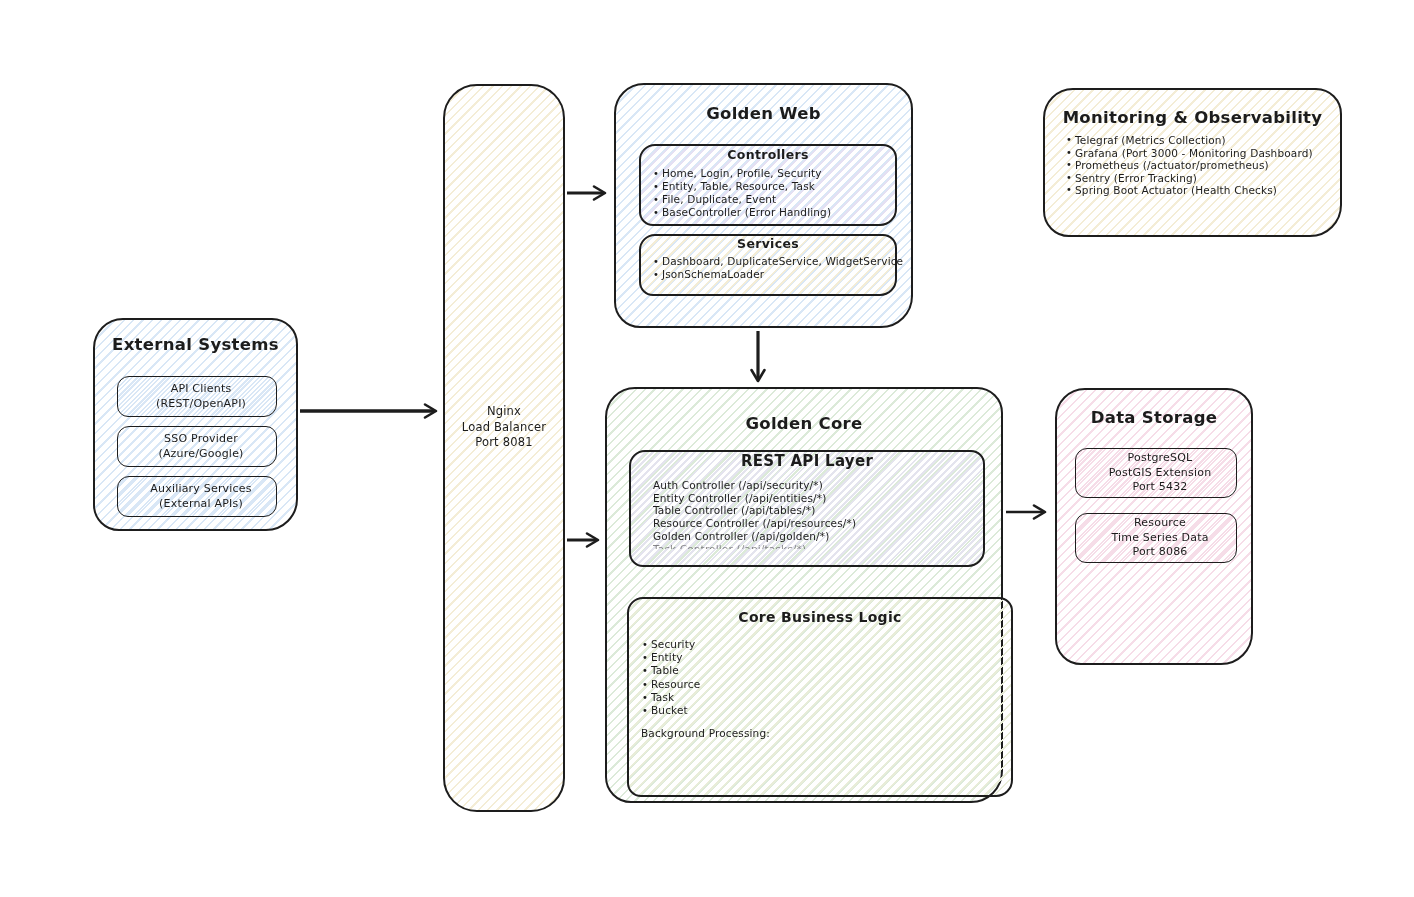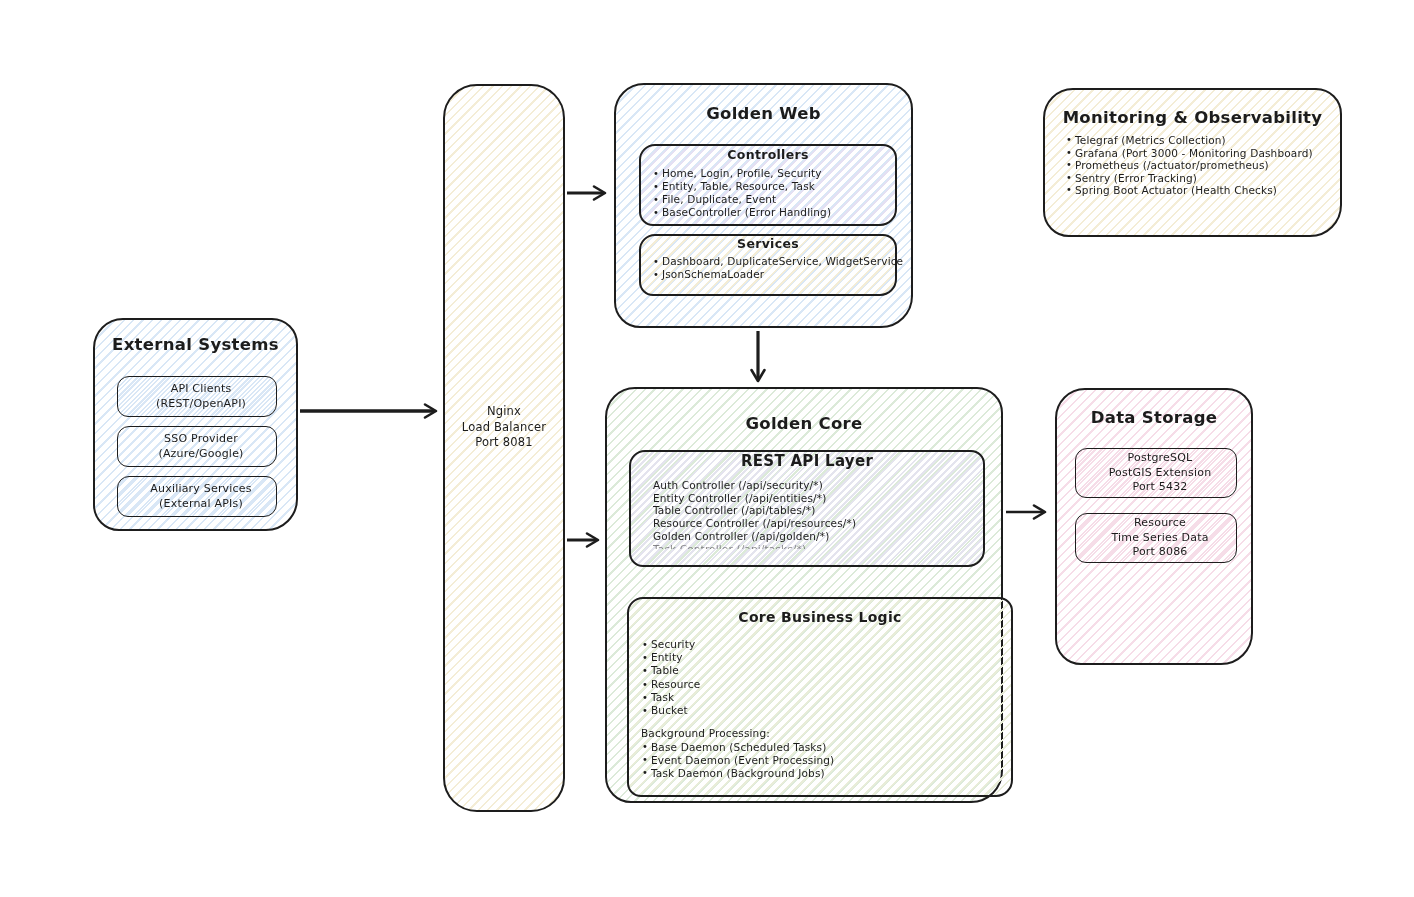--- a/index.html
+++ b/index.html
@@ -113,25 +113,20 @@
       <div class="sub-title" style="font-size:14px;line-height:18px;padding-top:9px;">Core Business Logic</div>
       <ul style="margin:12px 0 0 22px;line-height:13.2px;">
         <li>Security</li>
         <li>Entity</li>
         <li>Table</li>
         <li>Resource</li>
         <li>Task</li>
         <li>Bucket</li>
       </ul>
       <div style="margin:10px 0 0 12px;font-size:10.5px;letter-spacing:.15px;">Background Processing:</div>
-      <ul style="margin:2px 0 0 22px;line-height:12.8px;">
-        <li>Base Daemon (Scheduled Tasks)</li>
-        <li>Event Daemon (Event Processing)</li>
-        <li>Task Daemon (Background Jobs)</li>
-      </ul>
     </div>
   </div>
 
   <div class="box big hatch" style="--hc:var(--pink);left:1055px;top:388px;width:198px;height:277px;">
     <div class="box-title" style="padding-top:17px;">Data Storage</div>
     <div class="n-box hatch" style="--hc:var(--pink);left:18px;top:58px;width:162px;height:50px;">
       <span>PostgreSQL</span>
       <span>PostGIS Extension</span>
       <span>Port 5432</span>
     </div>

